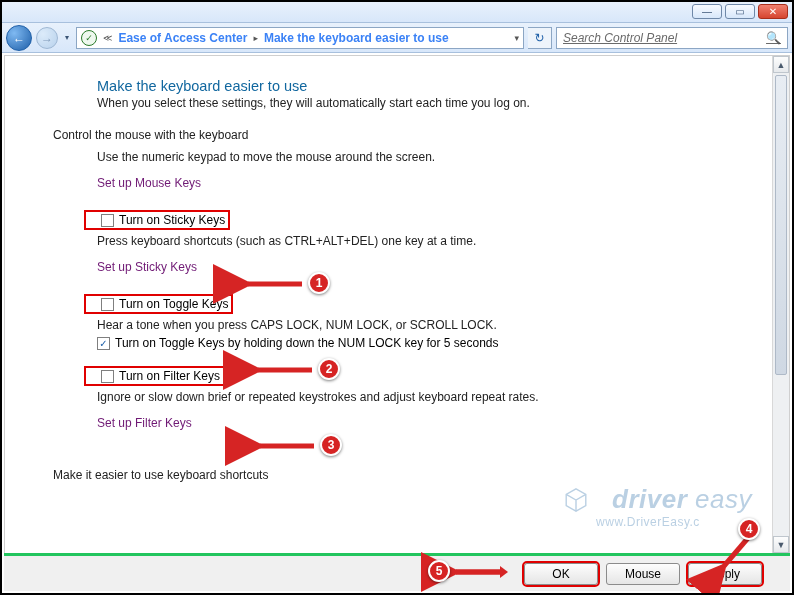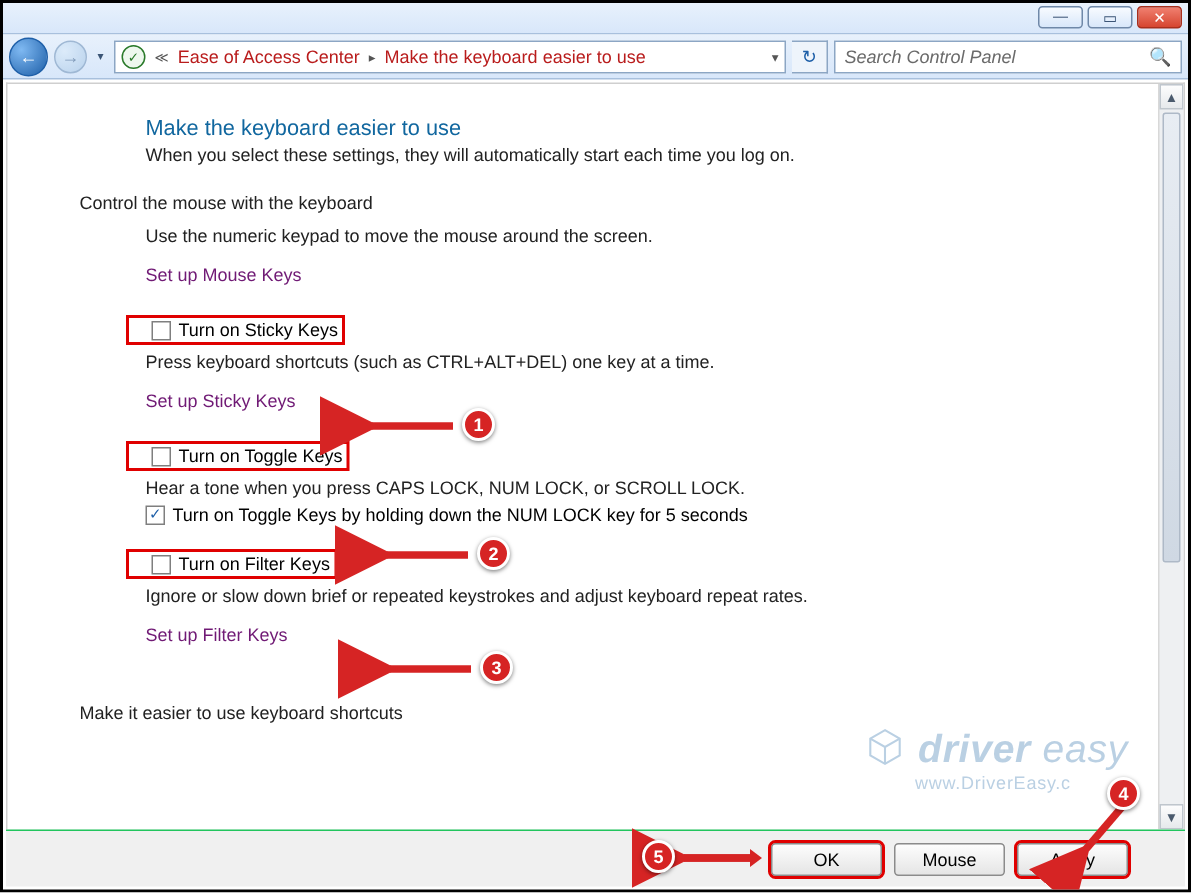--- a/index.html
+++ b/index.html
@@ -58,29 +58,29 @@
   .addressbar {
     flex:1; height:22px; border:1px solid #8ca6c4; background:#fff;
     display:flex; align-items:center; padding:0 4px; gap:6px;
   }
   .addr-icon {
     width:16px;height:16px;border:1.5px solid #2a7a2a;border-radius:50%;
     display:flex;align-items:center;justify-content:center;
     font-size:9px;color:#2a7a2a;background:#eef8ee;
   }
   .crumb-sep { color:#555; font-size:9px; }
-  .crumb { color:#b91c1c; }
+  .crumb { color:#3b82f6;font-weight:bold; }
   .crumb-end { width:28px; display:flex; justify-content:flex-end; gap:6px; font-size:9px;color:#555;}
   .refresh-btn {
     width:24px;height:22px;border:1px solid #8ca6c4;border-left:none;background:#eef4fb;
     display:flex;align-items:center;justify-content:center;color:#1e5fa8;font-size:12px;
   }
   .searchbox {
     width:232px;height:22px;border:1px solid #8ca6c4;background:#fff;
-    display:flex;align-items:center;padding:0 6px;color:#6a6a6a;font-style:italic;gap:4px;
+    display:flex;align-items:center;padding:0 6px;color:#6a6a6a;font-style:italic;gap:4px;text-decoration:underline;
   }
   .searchbox .mag { font-style:normal;color:#5a7ca8; }
   
   .content-wrap {
     position:absolute; left:2px; right:2px; top:53px; bottom:40px;
     border:1px solid #cfcfcf; border-bottom:none; background:#fff;
     overflow:hidden;
   }
   .content {
     position:absolute; inset:0; padding: 22px 56px 10px 92px;
@@ -105,42 +105,42 @@
   .section3-hdr { color:#222; margin:20px 0 0 -44px; }
   
   .scrollbar {
     position:absolute; right:0; top:0; bottom:0; width:17px; background:#eef0f2;border-left:1px solid #d8d8d8;
   }
   .sb-btn{height:17px;background:linear-gradient(#fdfdfd,#e6e9ec);border:1px solid #bfc6cd;display:flex;align-items:center;justify-content:center;font-size:9px;color:#4a5a6d;}
   .sb-thumb{position:absolute;left:2px;right:2px;top:19px;height:300px;background:linear-gradient(#e8edf3,#cfd8e3);border:1px solid #aeb9c7;border-radius:2px;}
   
   .btnbar {
     position:absolute; left:2px; right:2px; bottom:2px; height:38px;
-    background:#f0f0f0; border-top:1px solid #22c55e;
-    display:flex; align-items:center; justify-content:flex-end; gap:8px; padding-right:38px;
+    background:#f0f0f0; border-top:3px solid #22c55e;
+    display:flex; align-items:center; justify-content:flex-end; gap:8px; padding-right:28px;
   }
   .btn {
     min-width:74px; height:22px; border:1px solid #8b8b8b; border-radius:3px;
     background:linear-gradient(#fdfdfd,#e5e5e5);
     display:flex;align-items:center;justify-content:center;font-size:12px;
   }
   .btn.hl-btn { outline:2px solid #e00000; outline-offset:0; }
   
   .annot { position:absolute; pointer-events:none; }
   .circle {
     width:22px;height:22px;border-radius:50%;background:#d62424;border:2px solid #fff;box-shadow:0 1px 3px rgba(0,0,0,.5);
     color:#fff;display:flex;align-items:center;justify-content:center;font-weight:bold;font-size:12px;
   }
   .arrow-svg { position:absolute; overflow:visible; }
   
   .watermark {
     position:absolute; right:40px; bottom:64px; text-align:left; color:#b3cbe0; opacity:.9;
     font-family:"Segoe UI",sans-serif;
   }
-  .watermark .big { font-size:26px; font-style:italic; font-weight:600; letter-spacing:.5px; display:flex;gap:8px;}
+  .watermark .big { font-size:26px; font-style:italic; font-weight:600; letter-spacing:.5px; display:flex;align-items:center;gap:22px;}
   .watermark .cube { width:28px;height:28px; }
   .watermark .url { font-size:12px; margin-left:34px; letter-spacing:.5px;}
 </style>
 </head>
 <body>
 
 <div class="window">
 
   <div class="titlebar">
     <div class="win-controls">

